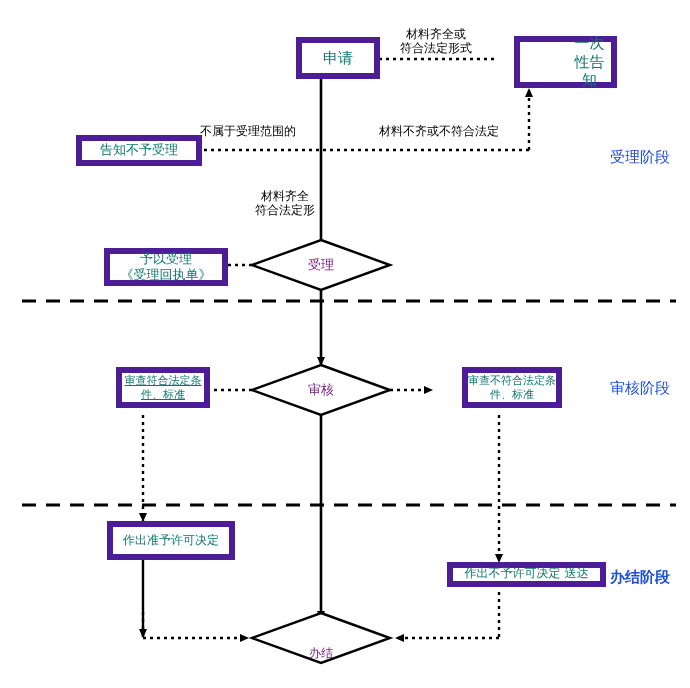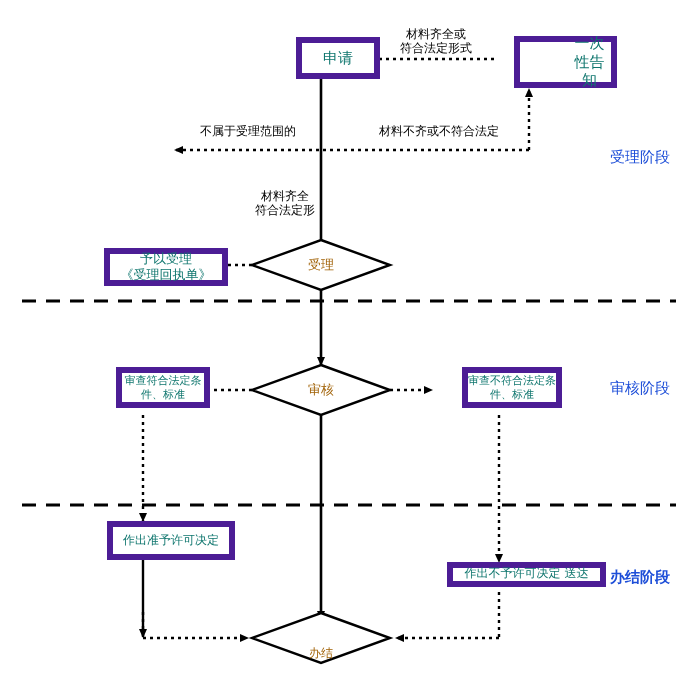--- a/index.html
+++ b/index.html
@@ -39,21 +39,21 @@
   .node-box .txt {
     display: block;
     white-space: pre-line;
   }
   .diamond-label {
     position: absolute;
     display: flex;
     align-items: center;
     justify-content: center;
     text-align: center;
-    color: #a16207;
+    color: #701a75;
     background: transparent;
   }
   .edge-label {
     position: absolute;
     color: #000000;
     text-align: center;
     line-height: 1.2;
     white-space: pre-line;
     background: transparent;
   }
@@ -124,35 +124,38 @@
   </svg>
 
   <div class="node-box fs15" style="left:268px; top:37px; width:84px; height:42px;">
     <span class="txt">申请</span>
   </div>
 
   <div class="node-box fs15" style="left:486px; top:36px; width:103px; height:52px;padding-left:48px;">
     <span class="txt">一次性告知</span>
   </div>
 
+  <div class="node-box fs13" style="left:48px; top:135px; width:126px; height:31px;">
+    <span class="txt">告知不予受理</span>
+  </div>
 
   <div class="diamond-label fs13" style="left:288px; top:253px; width:66px; height:24px;">
     <span class="txt">受理</span>
   </div>
 
   <div class="node-box fs13" style="left:76px; top:248px; width:124px; height:38px;">
     <span class="txt">予以受理
 《受理回执单》</span>
   </div>
 
   <div class="diamond-label fs13" style="left:288px; top:378px; width:66px; height:24px;">
     <span class="txt">审核</span>
   </div>
 
-  <div class="node-box fs11" style="left:88px; top:367px; width:94px; height:41px;">
+  <div class="node-box fs11" style="left:88px; top:367px; width:94px; height:41px;text-decoration:underline;">
     <span class="txt">审查符合法定条
 件、标准</span>
   </div>
 
   <div class="node-box fs11" style="left:434px; top:367px; width:100px; height:41px;">
     <span class="txt">审查不符合法定条
 件、标准</span>
   </div>
 
   <div class="node-box fs12" style="left:79px; top:521px; width:128px; height:39px;">

